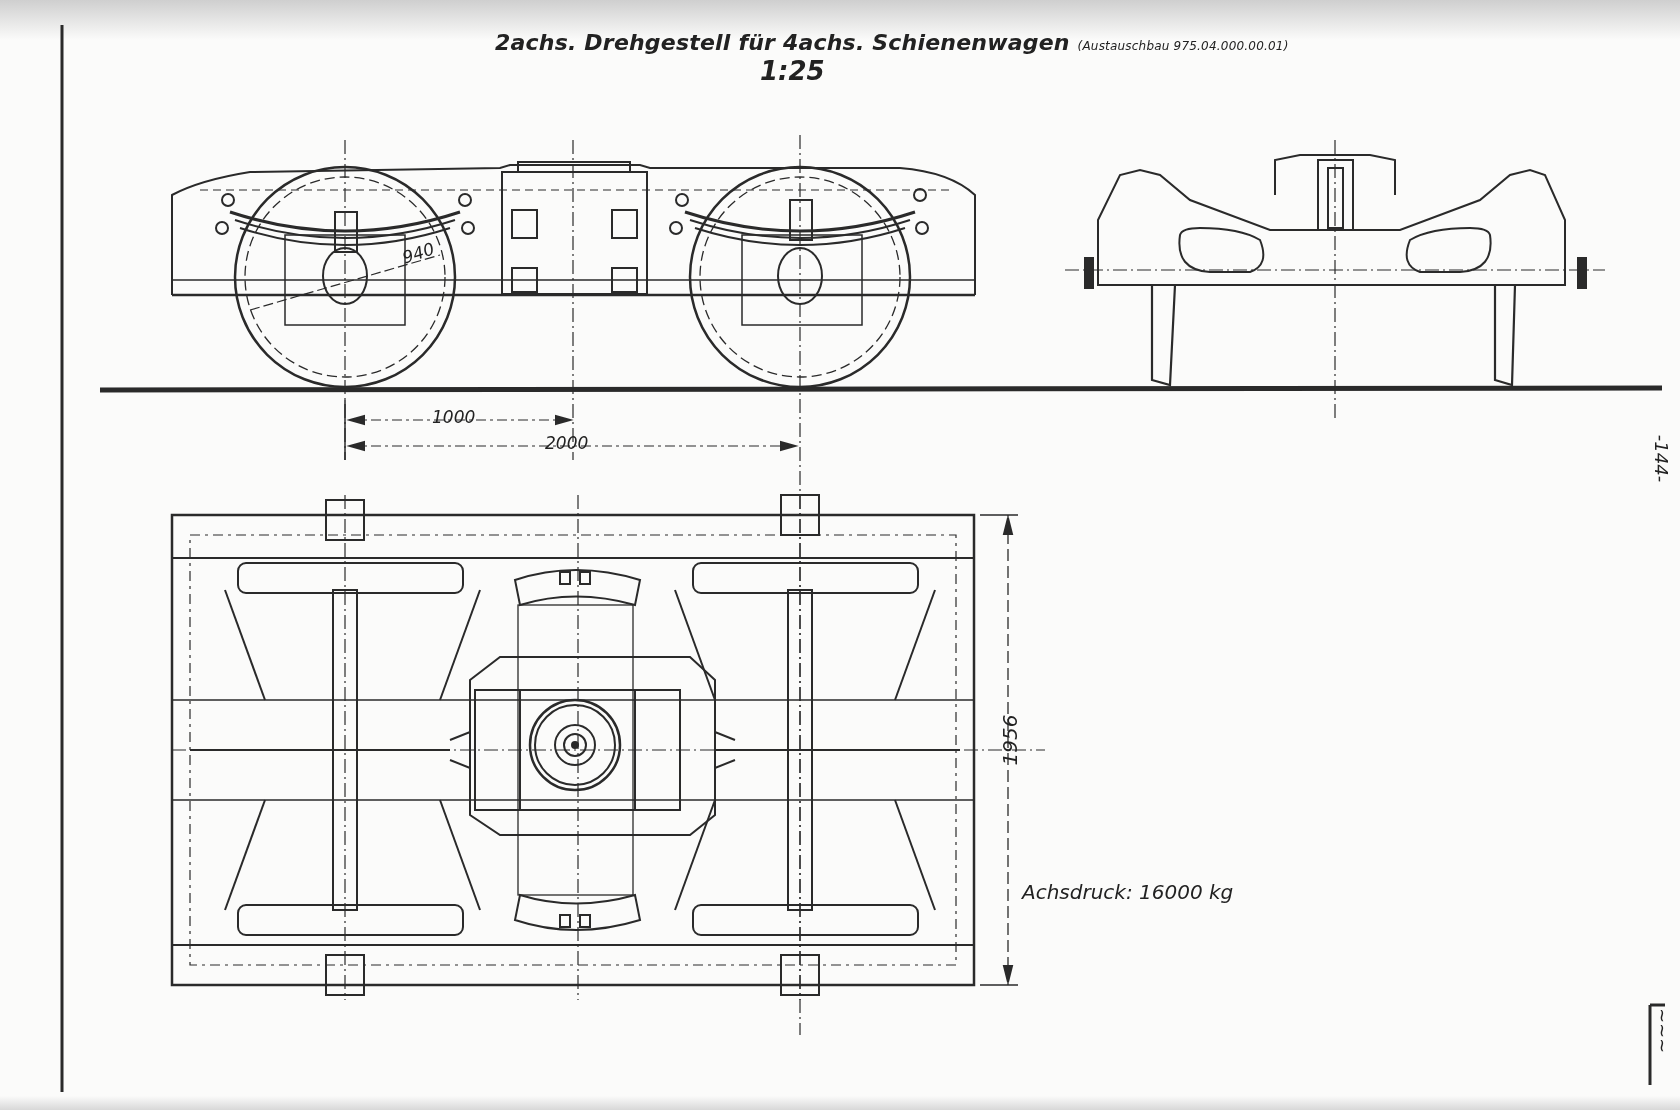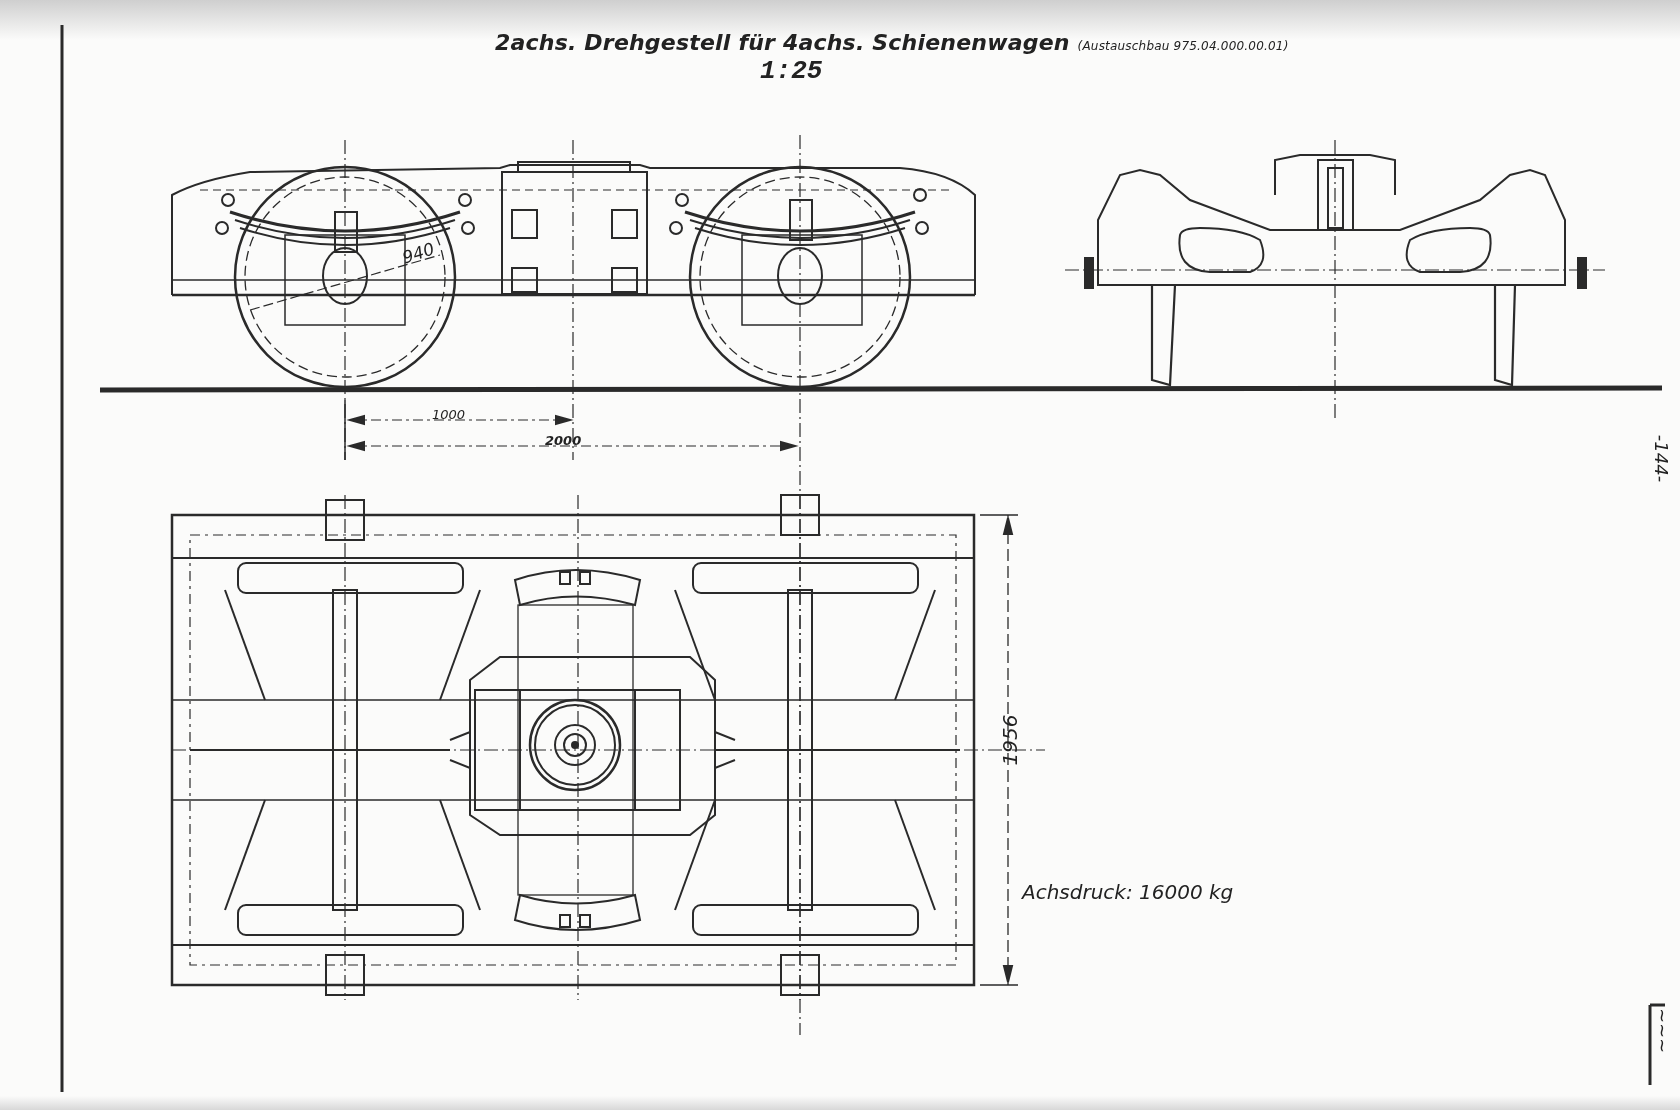--- a/index.html
+++ b/index.html
@@ -6,24 +6,24 @@
   body { width:1680px; height:1110px; overflow:hidden; position:relative;
          background:#fbfbfa; font-family:"DejaVu Sans", sans-serif; color:#2a2a2a; }
   .topshade { position:absolute; left:0; top:0; width:1680px; height:40px;
               background:linear-gradient(#cfcfcf, #fbfbfa); }
   .bottomshade { position:absolute; left:0; bottom:0; width:1680px; height:14px;
               background:linear-gradient(#fbfbfa, #d8d8d8); }
   svg { position:absolute; left:0; top:0; }
   .txt { position:absolute; font-style:italic; color:#222; white-space:nowrap; }
   .title { left:495px; top:30px; font-size:22px; font-weight:bold; letter-spacing:0.2px; }
   .title .sub { font-size:12px; font-weight:normal; }
-  .scale { left:760px; top:56px; font-size:26px; font-weight:bold;font-family:Liberation Mono, monospace; }
-  .dim { font-size:13px; }
+  .scale { left:760px; top:56px; font-size:26px; font-weight:bold; }
+  .dim { font-size:17px; }
   .d1000 { left:432px; top:407px; }
-  .d2000 { left:545px; top:433px;font-weight:bold; }
+  .d2000 { left:545px; top:433px; }
   .d940 { left:402px; top:243px; font-size:17px; transform:rotate(-18deg); }
   .d1956 { left:985px; top:728px; transform:rotate(-90deg); transform-origin:center; font-size:20px; }
   .axle { left:1022px; top:880px; font-size:20px; }
   .pagenum { left:1638px; top:448px; font-size:18px; transform:rotate(90deg); }
   .sidemark { left:1640px; top:1020px; font-size:18px; transform:rotate(90deg); }
 </style>
 </head>
 <body>
 
 <div class="topshade"></div>

